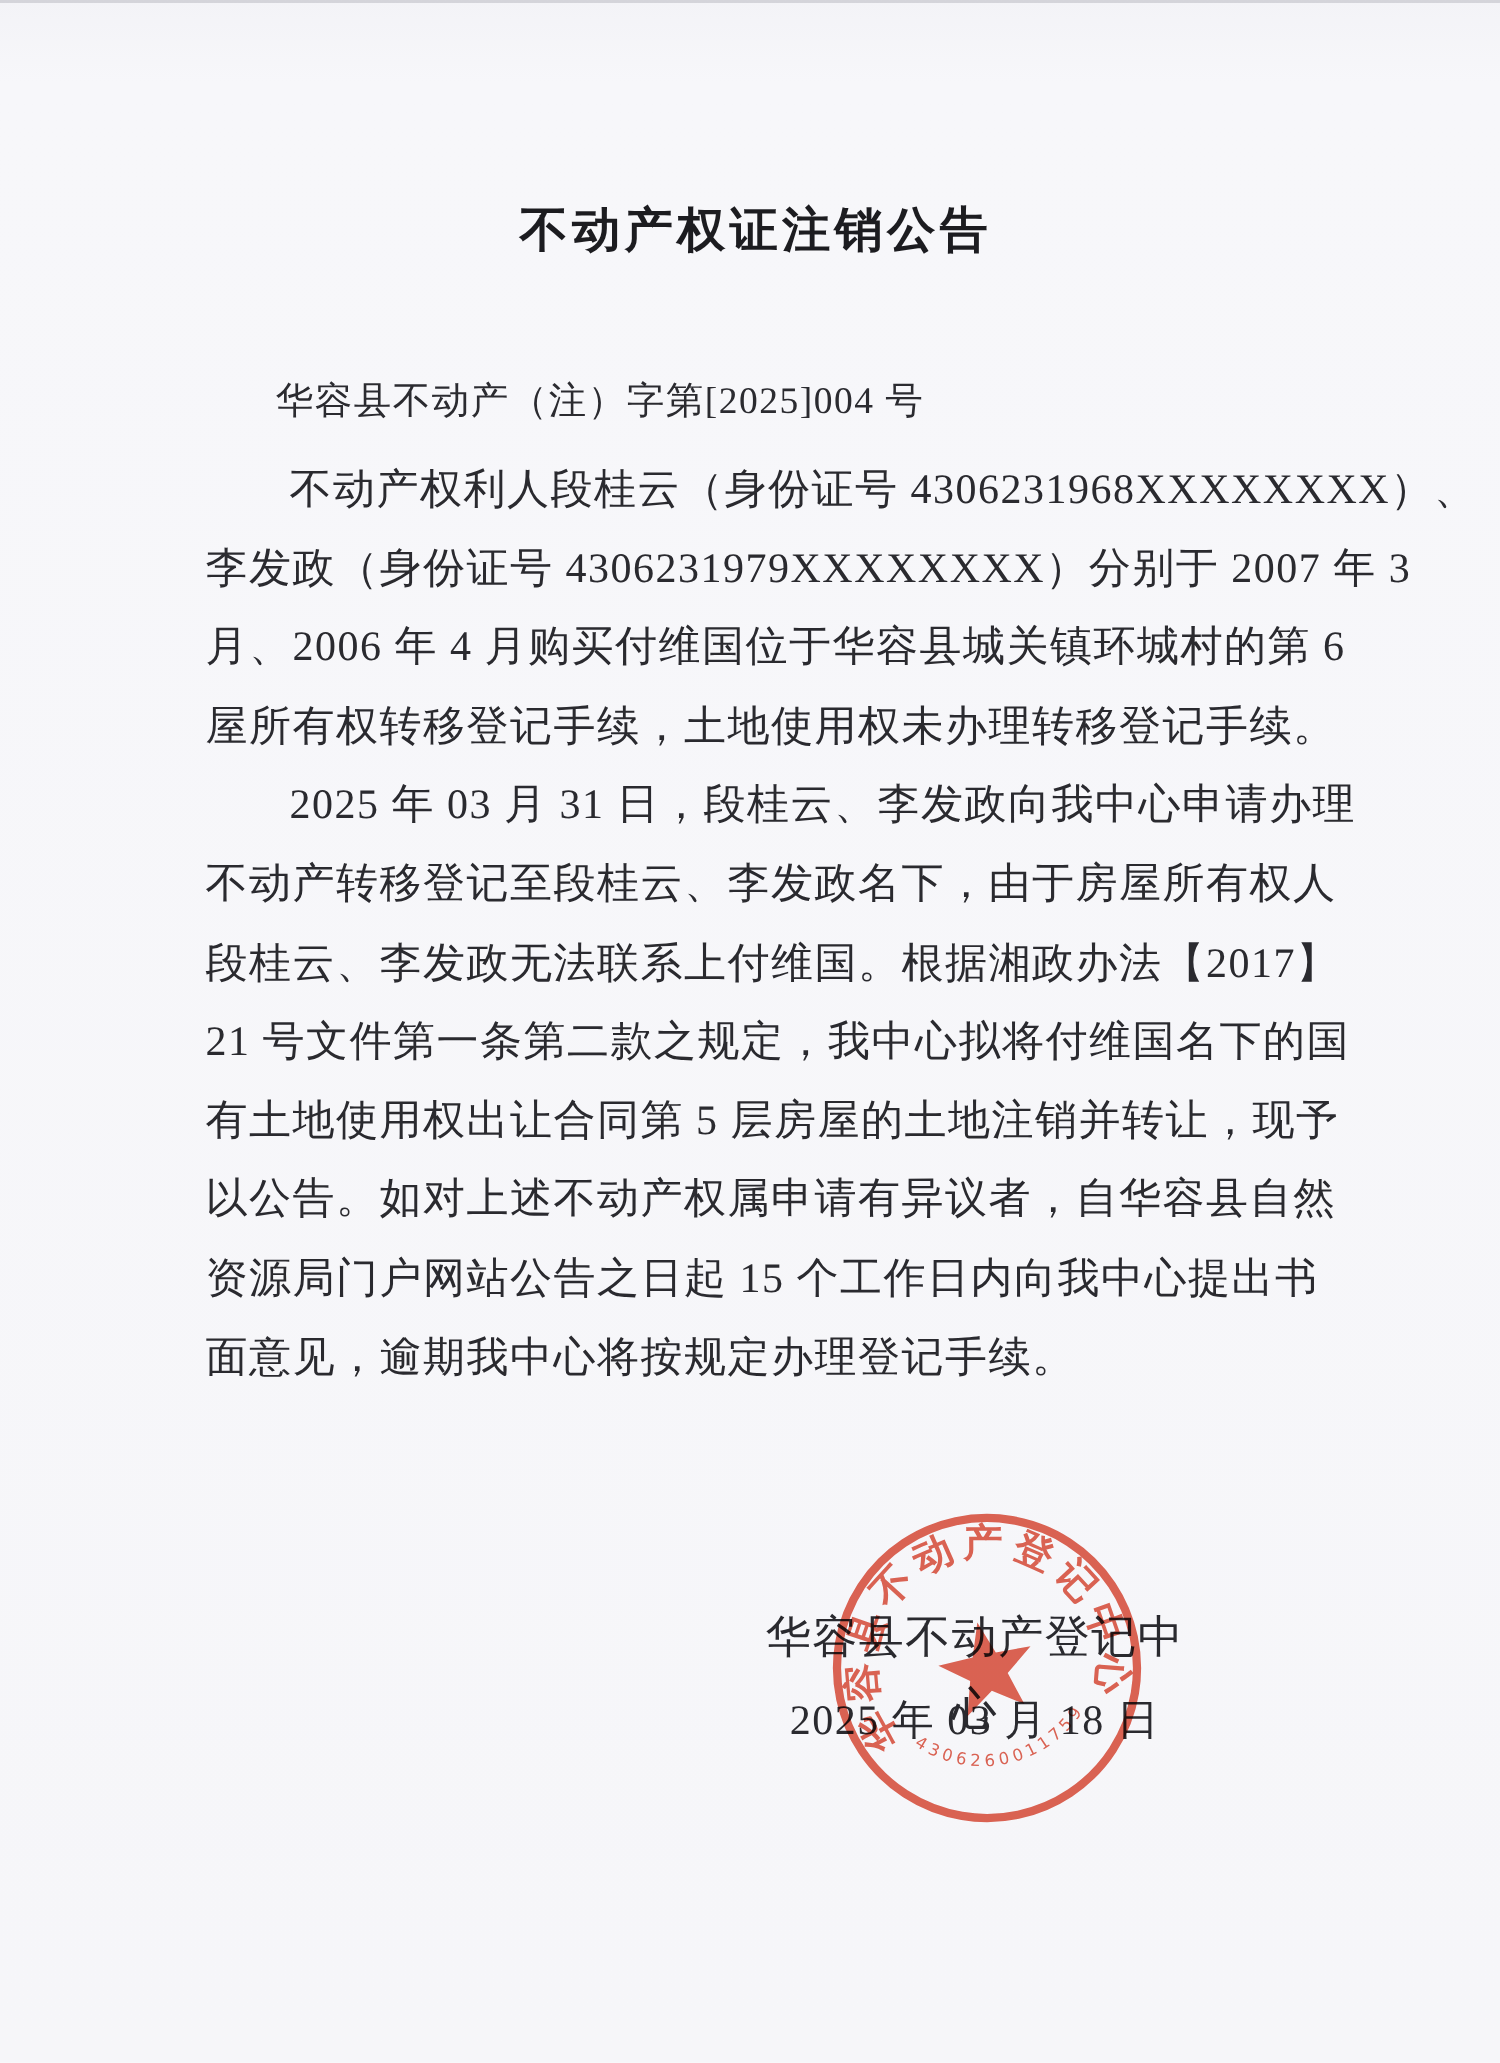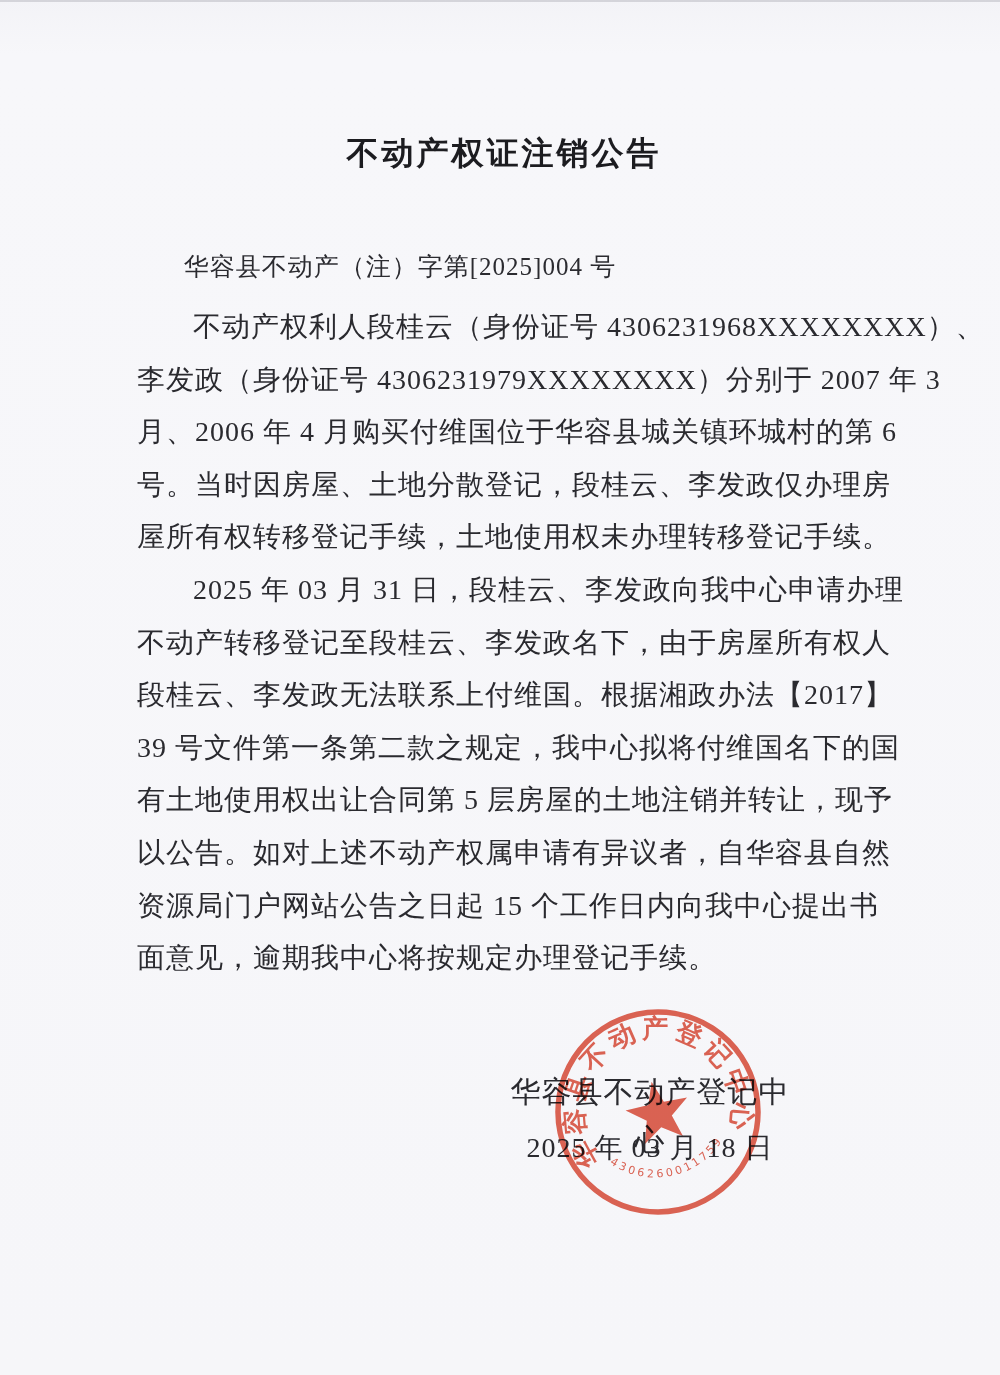--- a/index.html
+++ b/index.html
@@ -75,26 +75,25 @@
 <div class="page">
   <div class="edge-line"></div>
 
   <div class="doc-title">不动产权证注销公告</div>
   <div class="doc-number">华容县不动产（注）字第[2025]004 号</div>
 
   <div class="body-text">
     <div class="line indent">不动产权利人段桂云（身份证号 4306231968XXXXXXXX）、</div>
     <div class="line">李发政（身份证号 4306231979XXXXXXXX）分别于 2007 年 3</div>
     <div class="line">月、2006 年 4 月购买付维国位于华容县城关镇环城村的第 6</div>
-    <div class="line">号。当时因房屋、土地分散登记，段桂云、李发政仅办理房</div>
     <div class="line">屋所有权转移登记手续，土地使用权未办理转移登记手续。</div>
     <div class="line indent">2025 年 03 月 31 日，段桂云、李发政向我中心申请办理</div>
     <div class="line">不动产转移登记至段桂云、李发政名下，由于房屋所有权人</div>
     <div class="line">段桂云、李发政无法联系上付维国。根据湘政办法【2017】</div>
-    <div class="line">39 号文件第一条第二款之规定，我中心拟将付维国名下的国</div>
+    <div class="line">21 号文件第一条第二款之规定，我中心拟将付维国名下的国</div>
     <div class="line">有土地使用权出让合同第 5 层房屋的土地注销并转让，现予</div>
     <div class="line">以公告。如对上述不动产权属申请有异议者，自华容县自然</div>
     <div class="line">资源局门户网站公告之日起 15 个工作日内向我中心提出书</div>
     <div class="line no-stretch">面意见，逾期我中心将按规定办理登记手续。</div>
   </div>
 
   <div class="sig-block">
     <div class="sig-org">华容县不动产登记中心</div>
     <div class="sig-date">2025 年 03 月 18 日</div>
   </div>

